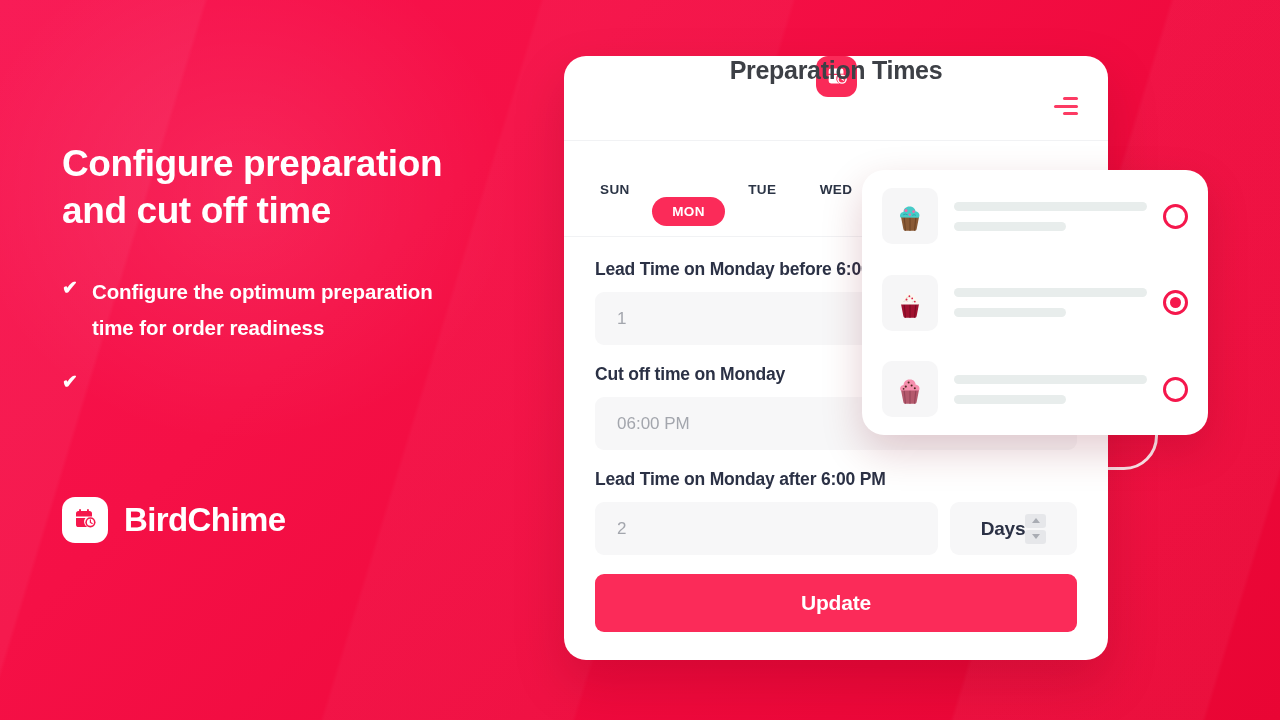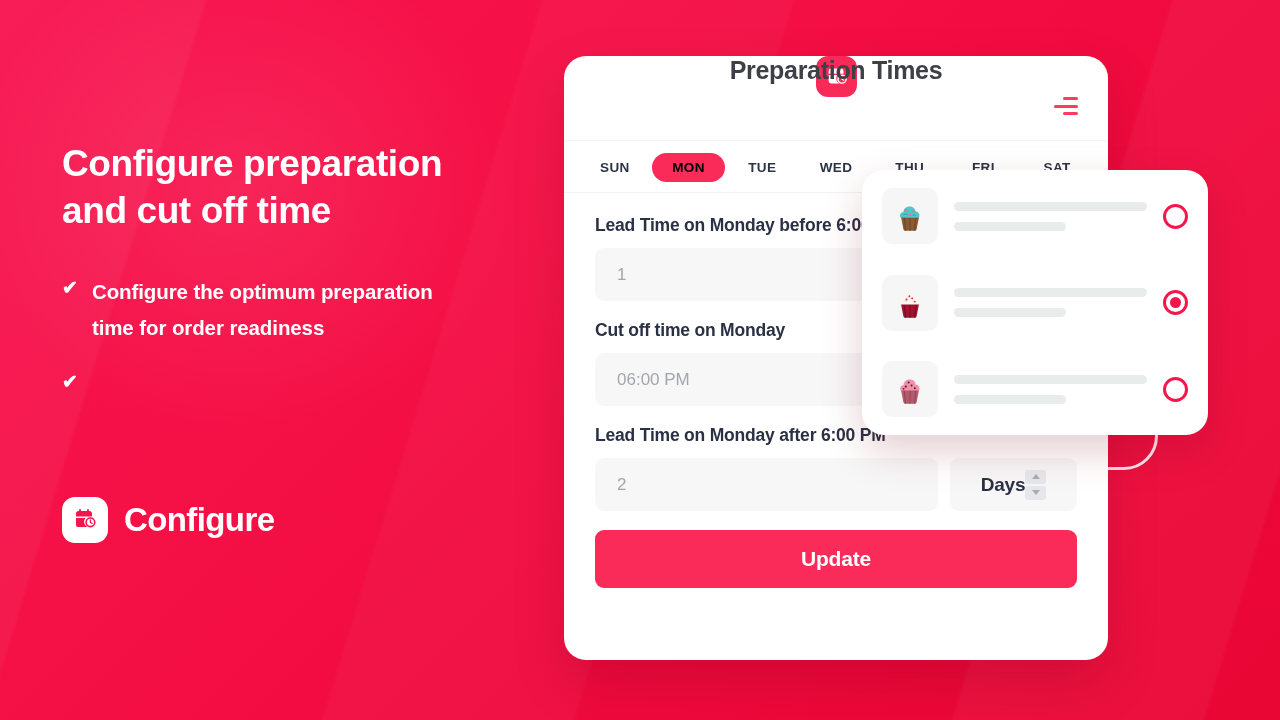--- a/index.html
+++ b/index.html
@@ -197,21 +197,22 @@
     text-align: center;
     font-size: 13.5px;
     font-weight: bold;
     letter-spacing: 0.4px;
     color: #2b3445;
     padding: 7px 0;
     border-radius: 20px;
   }
   .tab.active {
     background: #fb2b59;
-    color: #000000;
+    color: #ffffff;
+    margin-top: 44px;
   }
 
   
   .form {
     padding: 22px 31px 0 31px;
   }
   .field-label {
     color: #2b3145;
     font-size: 17.5px;
     font-weight: bold;
@@ -381,21 +382,21 @@
       <svg width="28" height="28" viewBox="0 0 28 28" aria-hidden="true">
         <path d="M5 7.5a2.6 2.6 0 0 1 2.6-2.6h10.8A2.6 2.6 0 0 1 21 7.5v3.1H5z" fill="#f5174c"></path>
         <path d="M5 11.9h9.6a5.6 5.6 0 0 0 2.2 9.1H7.6A2.6 2.6 0 0 1 5 18.4z" fill="#f5174c"></path>
         <circle cx="19.4" cy="16.3" r="5.1" fill="#f5174c"></circle>
         <circle cx="19.4" cy="16.3" r="3.5" fill="#ffffff"></circle>
         <path d="M19.4 13.9v2.5l1.8 1.1" stroke="#f5174c" stroke-width="1.2" fill="none" stroke-linecap="round"></path>
         <rect x="8.1" y="3.1" width="1.9" height="3.6" rx="0.95" fill="#f5174c"></rect>
         <rect x="16" y="3.1" width="1.9" height="3.6" rx="0.95" fill="#f5174c"></rect>
       </svg>
     </div>
-    <span class="brand-name">Configure</span>
+    <span class="brand-name">BirdChime</span>
   </div>
 
   <div class="deco-outline"></div>
 
   <div class="card">
 
     <div class="card-header">
       <div class="app-icon">
         <svg width="26" height="26" viewBox="0 0 28 28" aria-hidden="true">
           <path d="M5 7.5a2.6 2.6 0 0 1 2.6-2.6h10.8A2.6 2.6 0 0 1 21 7.5v3.1H5z" fill="#ffffff"></path>

